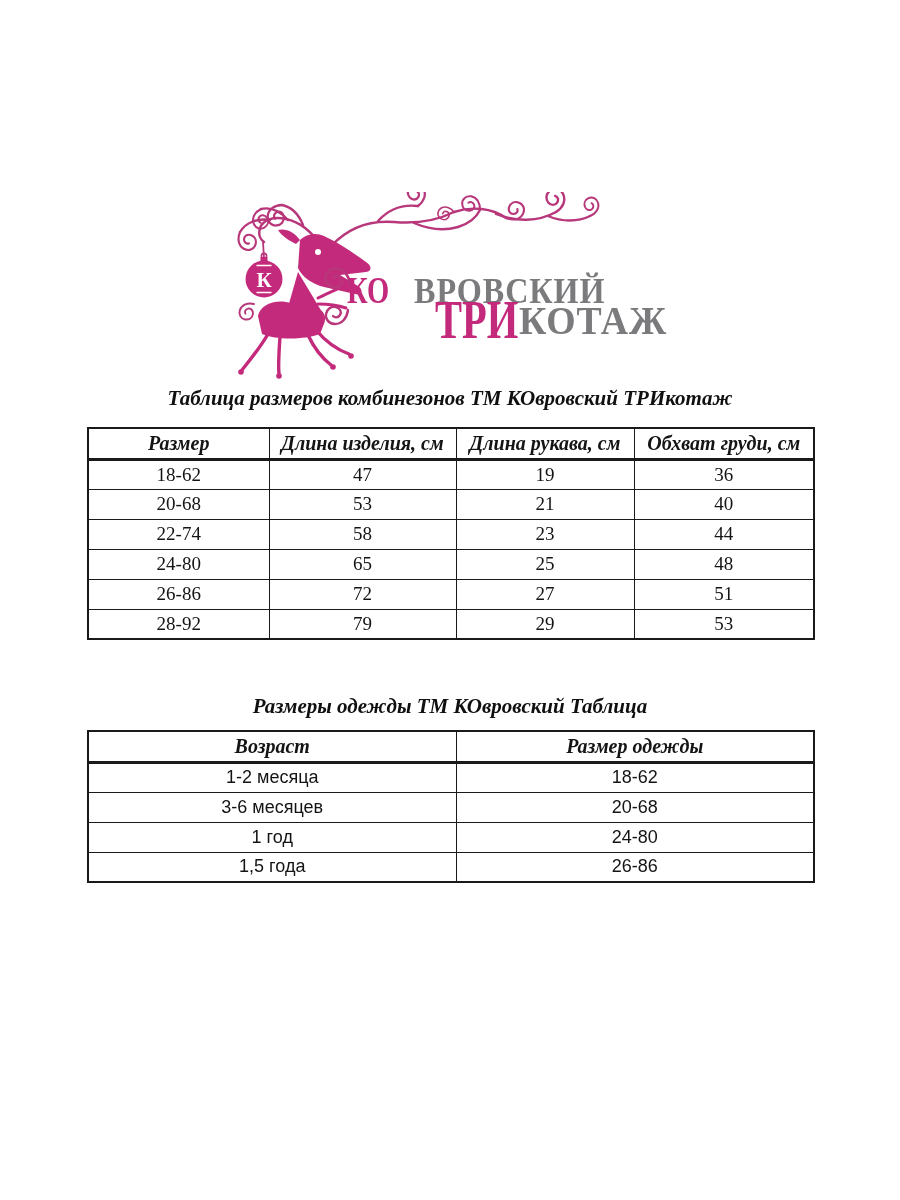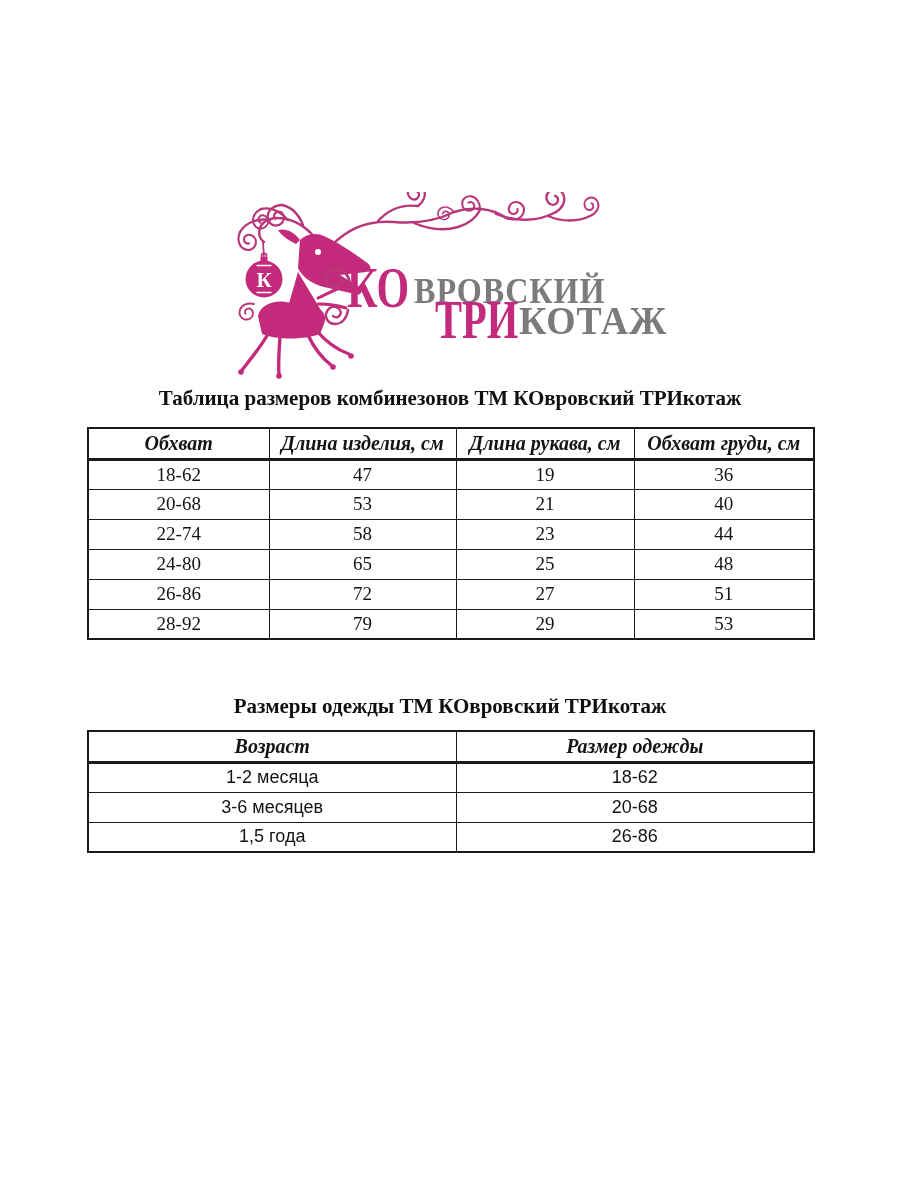--- a/index.html
+++ b/index.html
@@ -16,29 +16,29 @@
     display:inline-block; font-weight:bold; color:#c42a7c;
     transform:scaleX(.75); transform-origin:left top;
     font-family:"Liberation Serif", serif;
   }
   .lg-gray {
     display:inline-block; font-weight:bold; color:#7b7b7e;
     text-transform:uppercase; letter-spacing:1px;
     transform:scaleX(.92); transform-origin:left top;
     font-family:"Liberation Serif", serif;
   }
-  .pos-ko  { left:347px; top:260px; font-size:56px; }
+  .pos-ko  { left:347px; top:271px; font-size:38px; }
   .pos-vro { left:414px; top:274px; font-size:35px;text-align:right; }
   .pos-tri { left:435px; top:293px; font-size:54px; }
   .pos-kot { left:519px; top:300px; font-size:41px; }
 
   
   .section-title {
     position:absolute; left:0; width:900px; text-align:center;
-    font-weight:bold; font-size:21px; color:#101010;
+    font-style:italic; font-weight:bold; font-size:21px; color:#101010;
   }
   .title-1 { top:386px; }
   .title-2 { top:694px; }
 
   
   table {
     position:absolute; border-collapse:collapse; table-layout:fixed;
     background:#ffffff; border:2.6px solid #1a1a1a;
   }
   .t1 { left:87px; top:427px; width:726px; }
@@ -140,21 +140,21 @@
 
   <table class="t1">
     <colgroup>
       <col style="width:181px">
         <col style="width:187px">
       <col style="width:178px">
         <col style="width:180px">
     </colgroup>
     <thead>
       <tr>
-          <th>Обхват</th>
+          <th>Размер</th>
           <th>Длина изделия, см</th>
           <th>Длина рукава, см</th>
           <th>Обхват груди, см</th>
         </tr>
     </thead>
     <tbody>
         <tr>
           <td>18-62</td>
           <td>47</td>
           <td>19</td>
@@ -186,21 +186,21 @@
         </tr>
         <tr>
           <td>28-92</td>
           <td>79</td>
           <td>29</td>
           <td>53</td>
         </tr>
       </tbody>
   </table>
 
-  <div class="section-title title-2">Размеры одежды ТМ КОвровский ТРИкотаж</div>
+  <div class="section-title title-2">Размеры одежды ТМ КОвровский Таблица</div>
 
   <table class="t2">
     <colgroup>
       <col style="width:368px">
         <col style="width:358px">
     </colgroup>
     <thead>
       <tr>
           <th>Возраст</th>
           <th>Размер одежды</th>
@@ -209,19 +209,23 @@
     <tbody>
         <tr>
           <td>1-2 месяца</td>
           <td>18-62</td>
         </tr>
         <tr>
           <td>3-6 месяцев</td>
           <td>20-68</td>
         </tr>
         <tr>
+          <td>1 год</td>
+          <td>24-80</td>
+        </tr>
+        <tr>
           <td>1,5 года</td>
           <td>26-86</td>
         </tr>
       </tbody>
   </table>
 
 </div>
 
 </body></html>

